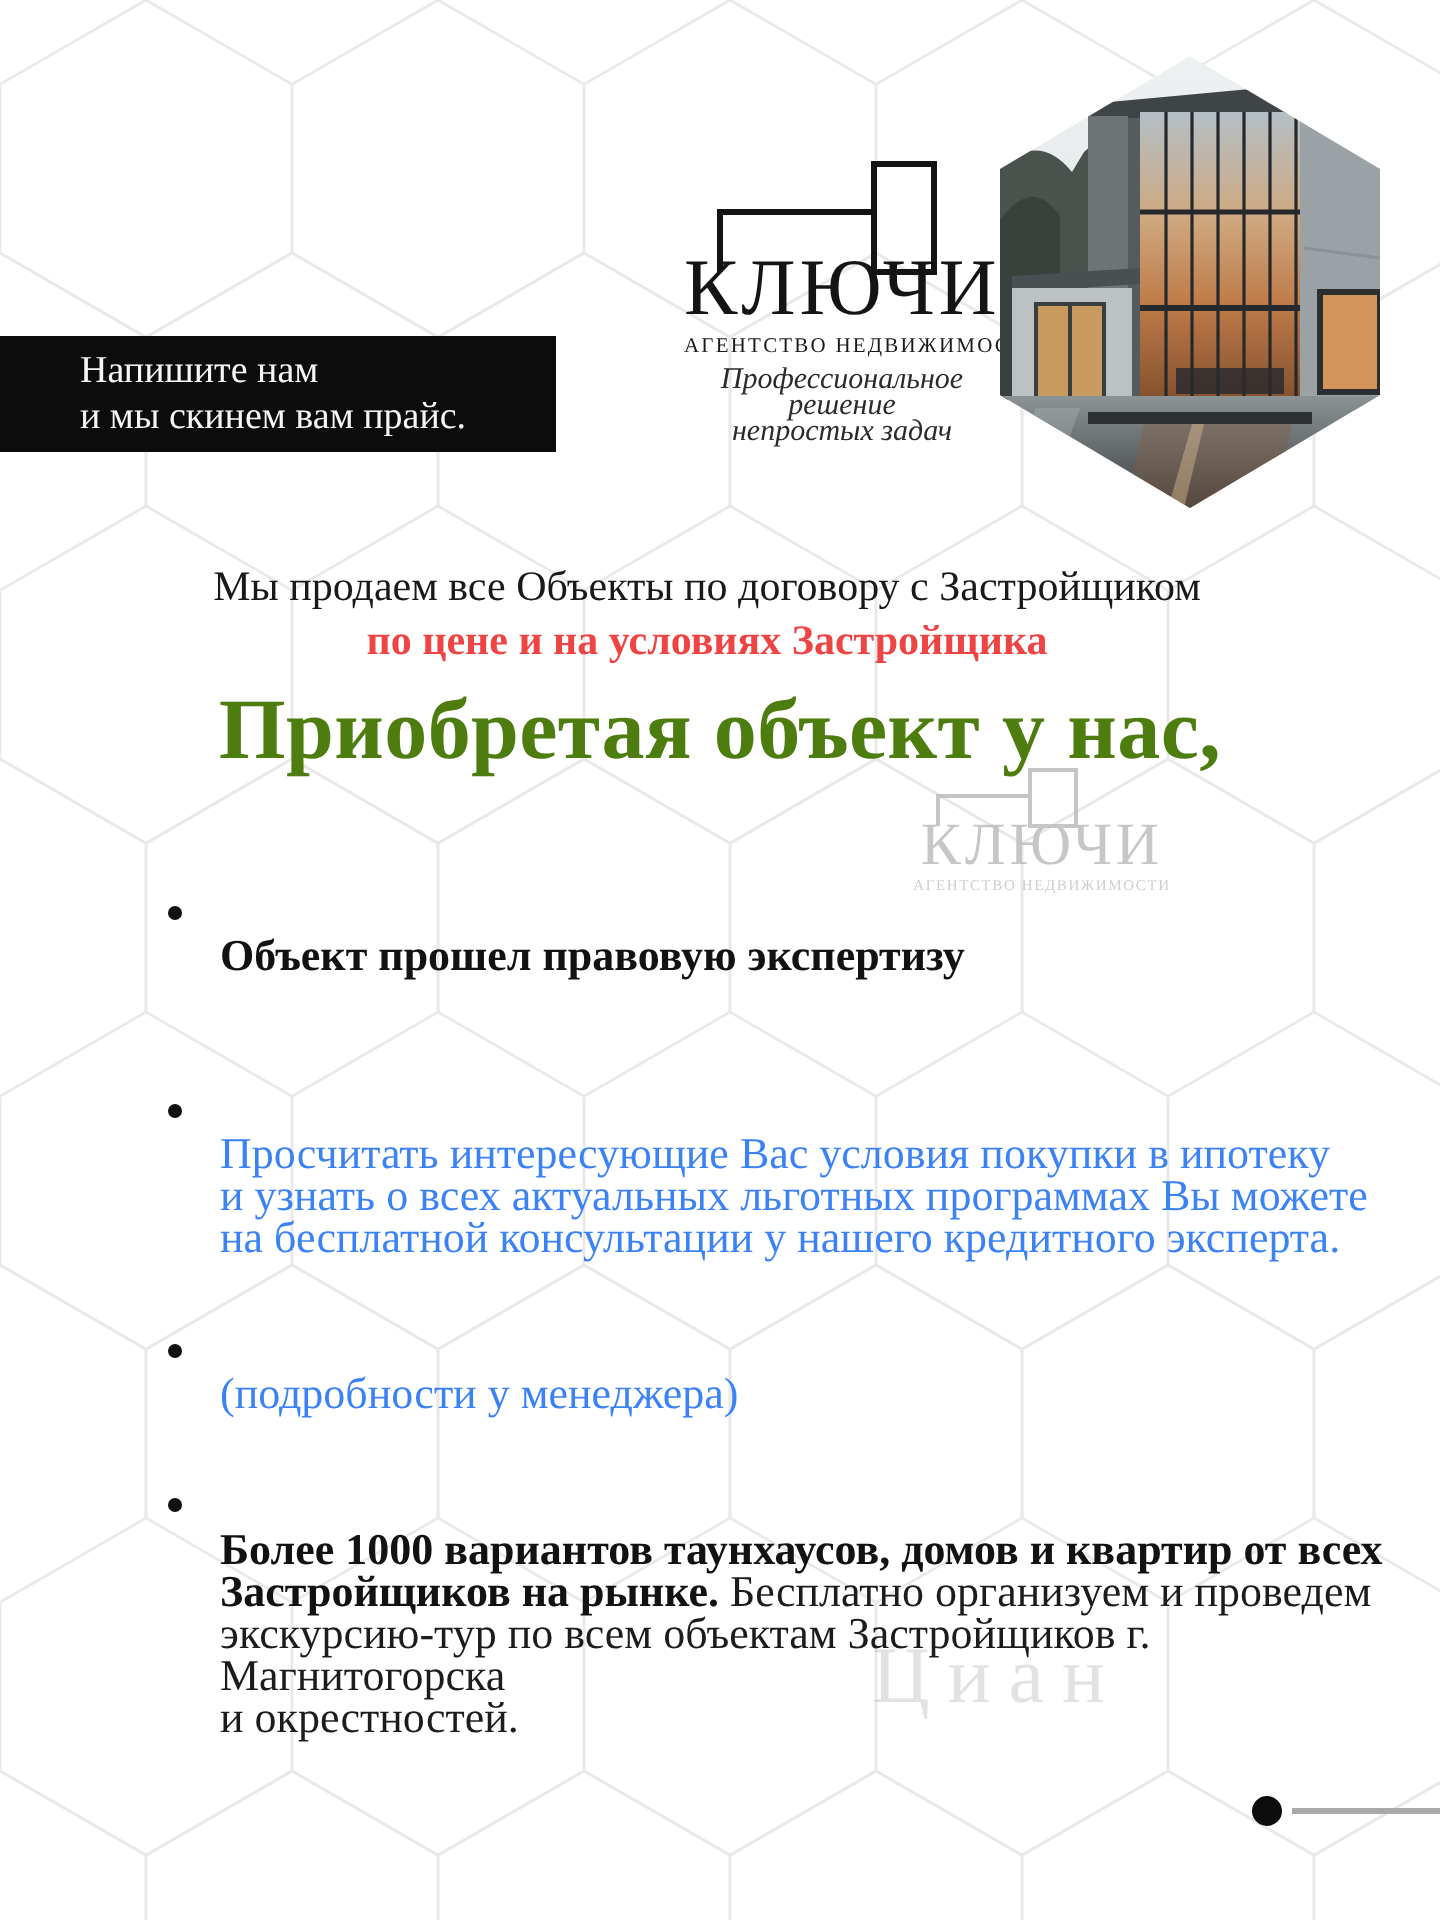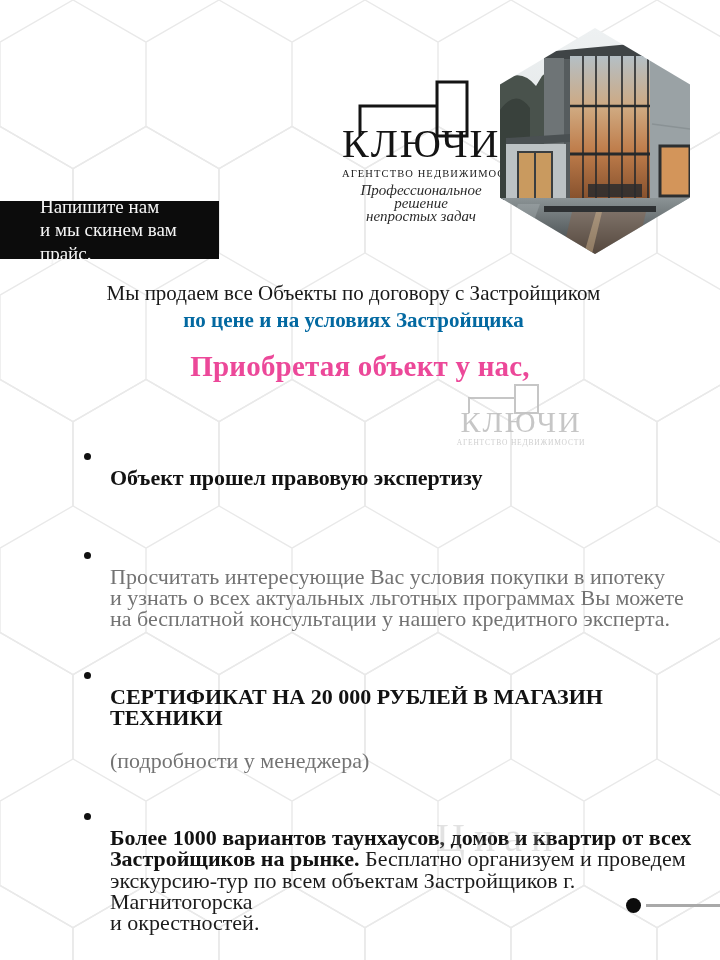--- a/index.html
+++ b/index.html
@@ -11,21 +11,21 @@
   .hex-bg{position:absolute;left:0;top:0;width:720px;height:960px;}
 
   
   .intro{
     position:absolute;left:40px;top:56px;width:300px;
     font-size:19px;line-height:21.4px;white-space:pre-line;color:#222222;
   }
 
   
   .contact-box{
-    position:absolute;left:0;top:201px;width:219px;height:58px;
+    position:absolute;left:0;top:168px;width:278px;height:58px;
     background:#0c0c0c;display:flex;align-items:center;
   }
   .contact-box .contact-text{
     margin-left:40px;color:#f5f5f5;font-size:19px;line-height:23.5px;white-space:pre-line;
   }
 
   
   .logo{position:absolute;left:342px;top:78px;width:158px;height:140px;}
   .logo-mark{position:absolute;left:0;top:0;width:158px;height:60px;}
   .logo-name{
@@ -44,43 +44,43 @@
   
   .photo-hex{
     position:absolute;left:500px;top:28px;width:190px;height:226px;
     clip-path:polygon(50% 0,100% 25%,100% 75%,50% 100%,0 75%,0 25%);
   }
   .photo-hex svg{display:block;width:190px;height:226px;}
 
   
   .offer{position:absolute;left:0;top:280px;width:697px;text-align:center;padding-left:10px;box-sizing:border-box;}
   .offer-line1{font-size:21px;line-height:27px;color:#191919;}
-  .offer-line2{font-size:21px;line-height:27px;font-weight:bold;color:#0369a1;}
+  .offer-line2{font-size:21px;line-height:27px;font-weight:bold;color:#ef4444;}
 
   
   .heading{position:absolute;left:0;top:348px;width:720px;text-align:center;}
-  .heading div{font-size:29px;line-height:36.5px;font-weight:bold;color:#ec4899;letter-spacing:0.2px;}
+  .heading div{font-size:43px;line-height:36.5px;font-weight:bold;color:#4d7c0f;letter-spacing:0.2px;}
 
   
   .wm-logo{position:absolute;left:453px;top:383px;width:136px;height:66px;opacity:0.85;}
   .wm-logo svg{display:block;width:136px;height:66px;}
 
   
   .benefits{
     position:absolute;left:82px;top:446px;width:606px;
     list-style:none;margin:0;padding:0 0 0 28px;
   }
   .benefit{position:relative;margin:0 0 14px 0;font-size:22px;line-height:21.2px;white-space:pre-line;}
   .benefit::before{
     content:"";position:absolute;left:-26px;top:7px;width:7px;height:7px;
     border-radius:50%;background:#111111;
   }
   .benefit p{margin:0;}
   .benefit b{font-weight:bold;color:#121212;}
-  .benefit .b-block{color:#737373;}
+  .benefit .b-block{color:#3b82f6;}
 
   
   .site-wm{
     position:absolute;left:436px;top:814px;font-size:40px;letter-spacing:9px;
     color:#9a9a9a;opacity:0.28;font-weight:normal;
   }
 
   
   .end-dot{position:absolute;left:626px;top:898px;width:15px;height:15px;border-radius:50%;background:#0c0c0c;}
   .end-line{position:absolute;left:646px;top:904px;width:74px;height:2.5px;background:#a9a9a9;}
@@ -195,21 +195,20 @@
     <li class="benefit">
       <p><b>Объект прошел правовую экспертизу</b><span></span></p>
       
     </li>
     <li class="benefit">
       <p class="b-block">Просчитать интересующие Вас условия покупки в ипотеку
 и узнать о всех актуальных льготных программах Вы можете
 на бесплатной консультации у нашего кредитного эксперта.</p>
     </li>
     <li class="benefit">
-      <p><b>СЕРТИФИКАТ НА 20 000 РУБЛЕЙ В МАГАЗИН ТЕХНИКИ</b><span></span></p>
       <p class="b-block">(подробности у менеджера)</p>
     </li>
     <li class="benefit">
       <p><b>Более 1000 вариантов таунхаусов, домов и квартир от всех
 Застройщиков на рынке.</b><span> Бесплатно организуем и проведем
 экскурсию-тур по всем объектам Застройщиков г. Магнитогорска
 и окрестностей.</span></p>
       
     </li>
 

